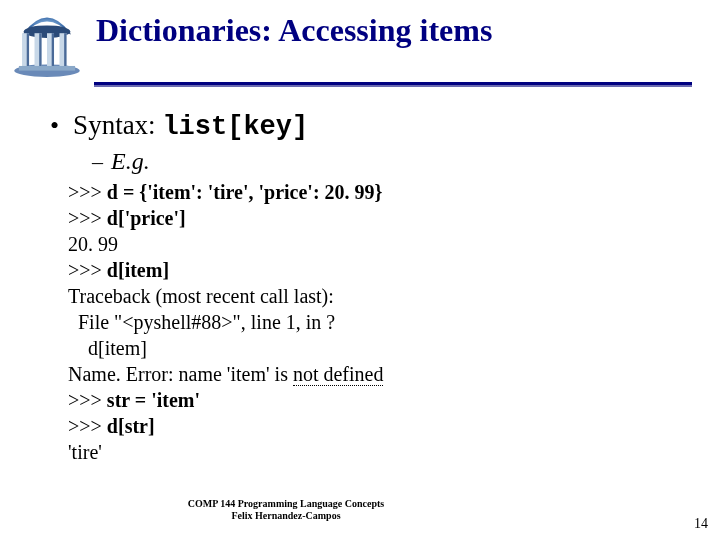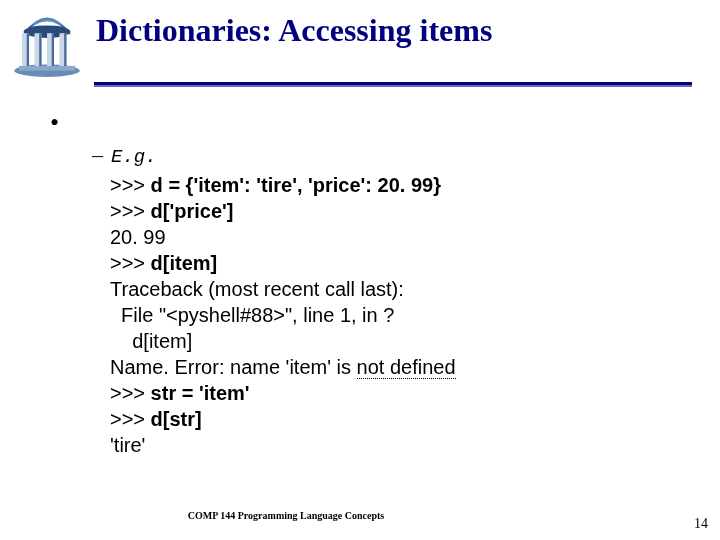--- a/index.html
+++ b/index.html
@@ -68,28 +68,27 @@
     margin-left: 42px;
     margin-top: 6px;
     margin-bottom: 4px;
   }
   .dash {
     font-size: 22px;
     color: #000;
     margin-right: 8px;
   }
   .eg {
-    font-size: 19px;
+    font-size: 24px;
     font-style: italic;
     color: #000;
-    font-family: Liberation Mono, monospace;
   }
   .code-block {
-    margin-left: 60px;
-    font-family: Liberation Sans, sans-serif;
+    margin-left: 18px;
+    font-family: Liberation Serif, serif;
     font-size: 20px;
     line-height: 1.3;
     color: #000;
     white-space: pre;
   }
   .bold { font-weight: bold; }
   .dotted {
     border-bottom: 1px dotted #000;
     padding-bottom: 0;
   }
@@ -138,20 +137,23 @@
     <rect x="14" y="82" width="72" height="6" fill="#8aa8c8"></rect>
   </svg>
   <div class="title">Dictionaries: Accessing items</div>
 </div>
 
 <div class="rule"></div>
 
 <div class="content">
   <div class="bullet-line">
     <span class="bullet-dot">•</span>
+    <span class="syntax-text">
+      <span>Syntax: </span><span class="mono">list[key]</span>
+    </span>
   </div>
 
   <div class="eg-line">
     <span class="dash">–</span>
     <span class="eg">E.g.</span>
   </div>
 
   <div class="code-block"><span>&gt;&gt;&gt; </span><span class="bold">d = {'item': 'tire', 'price': 20. 99}</span>
 <span>&gt;&gt;&gt; </span><span class="bold">d['price']</span>
 <span>20. 99</span>
@@ -160,15 +162,16 @@
 <span>  File "&lt;pyshell#88&gt;", line 1, in ?</span>
 <span>    d[item]</span>
 <span>Name. Error: name 'item' is </span><span class="dotted">not defined</span>
 <span>&gt;&gt;&gt; </span><span class="bold">str = 'item'</span>
 <span>&gt;&gt;&gt; </span><span class="bold">d[str]</span>
 <span>'tire'</span></div>
 </div>
 
 <div class="footer">
   <div>COMP 144 Programming Language Concepts</div>
+  <div>Felix Hernandez-Campos</div>
 </div>
 
 <div class="pagenum">14</div>
 
 </body></html>

